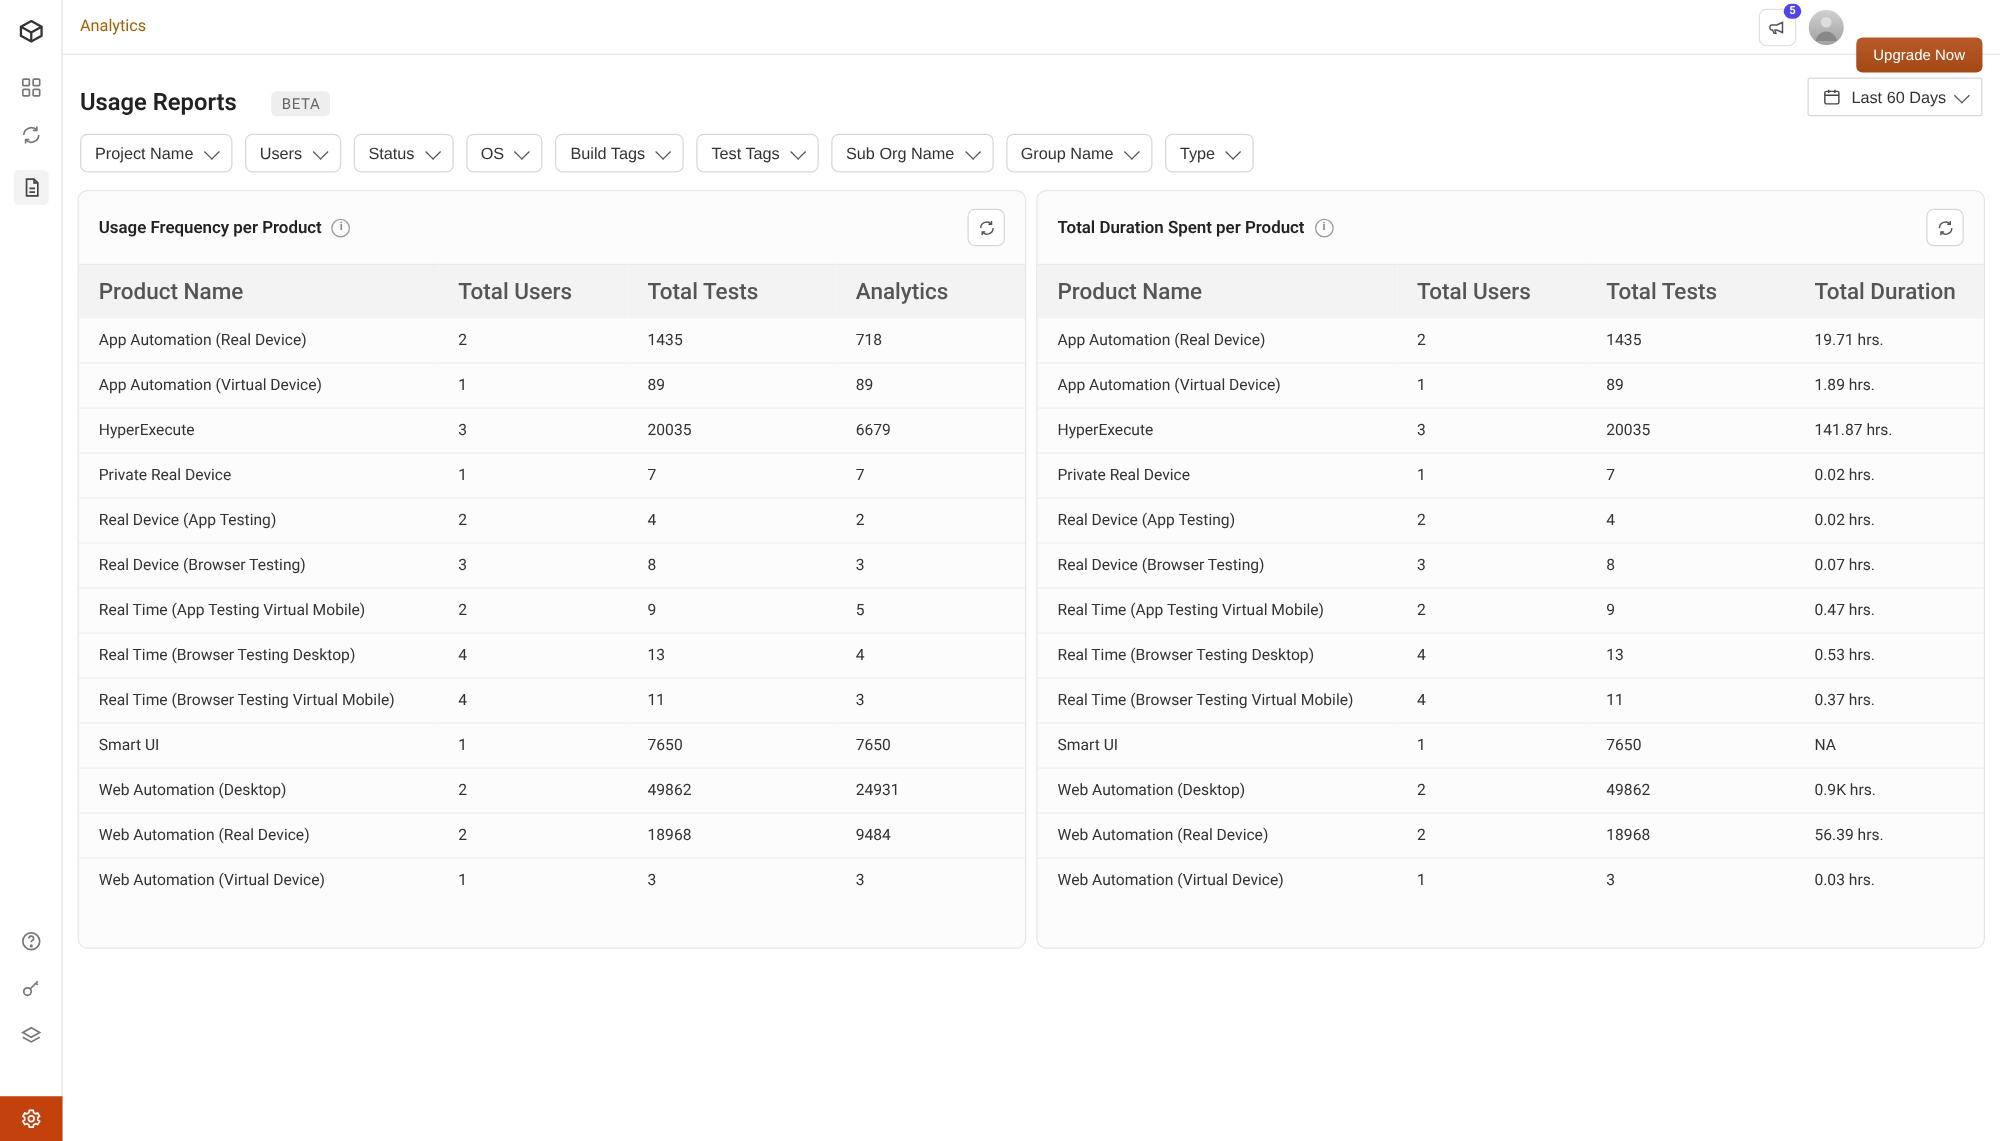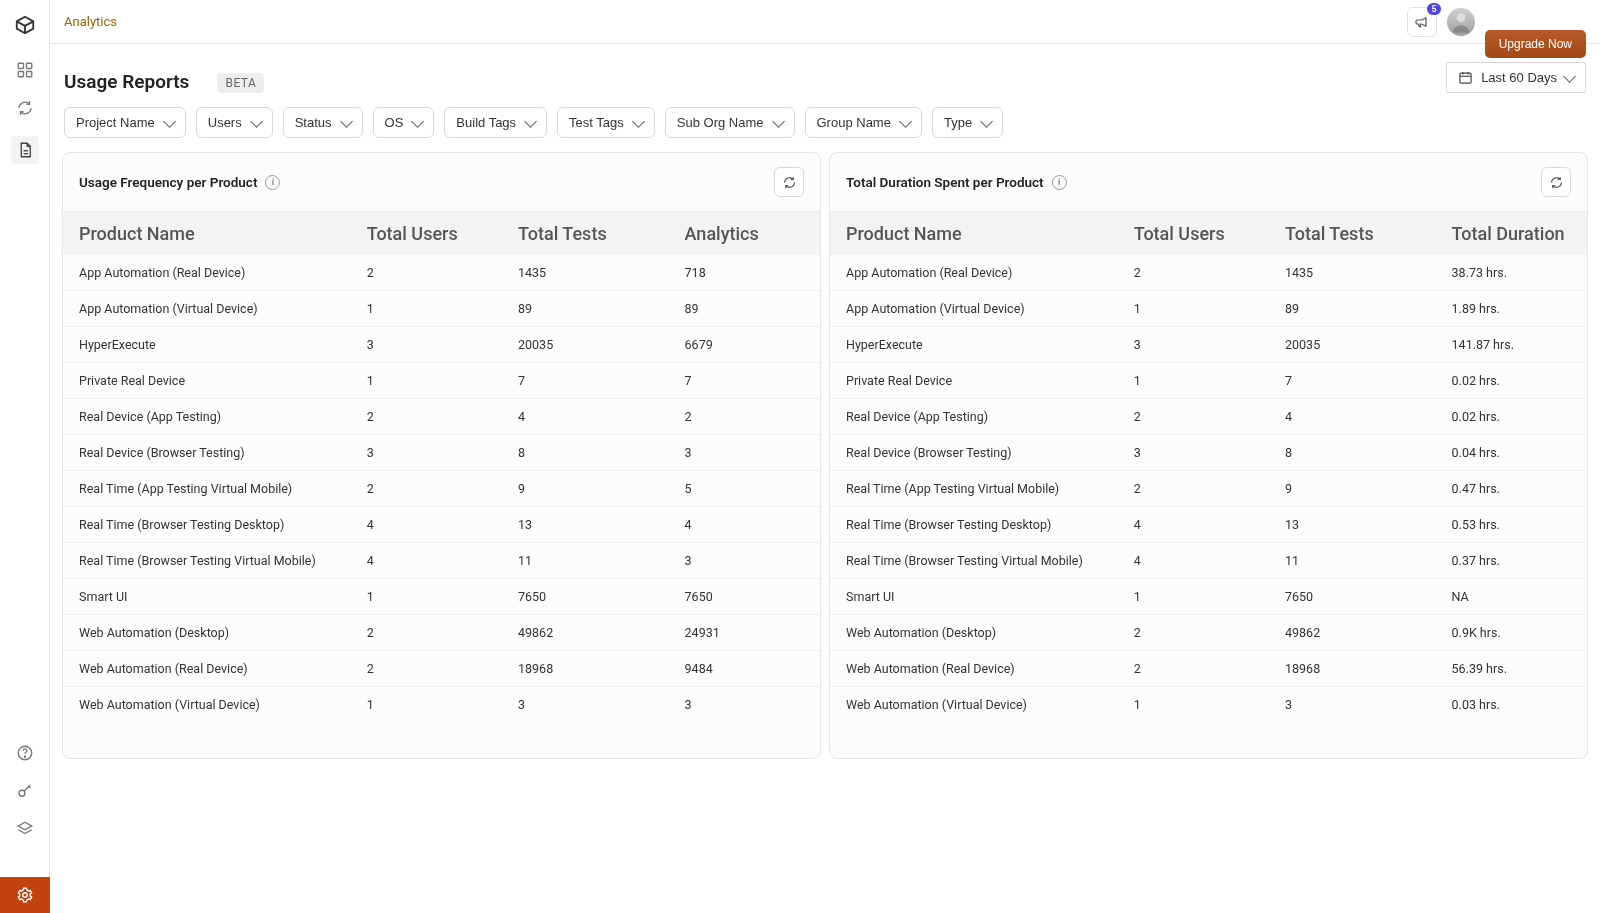--- a/index.html
+++ b/index.html
@@ -447,21 +447,21 @@
                   <th class="col-b">Total Users</th>
                   <th class="col-c">Total Tests</th>
                   <th class="col-d">Total Duration</th>
                 </tr>
               </thead>
             <tbody id="tbody-right">
                 <tr>
                   <td>App Automation (Real Device)</td>
                   <td>2</td>
                   <td>1435</td>
-                  <td>38.73 hrs.</td>
+                  <td>19.71 hrs.</td>
                 </tr>
                 <tr>
                   <td>App Automation (Virtual Device)</td>
                   <td>1</td>
                   <td>89</td>
                   <td>1.89 hrs.</td>
                 </tr>
                 <tr>
                   <td>HyperExecute</td>
                   <td>3</td>
@@ -477,21 +477,21 @@
                 <tr>
                   <td>Real Device (App Testing)</td>
                   <td>2</td>
                   <td>4</td>
                   <td>0.02 hrs.</td>
                 </tr>
                 <tr>
                   <td>Real Device (Browser Testing)</td>
                   <td>3</td>
                   <td>8</td>
-                  <td>0.04 hrs.</td>
+                  <td>0.07 hrs.</td>
                 </tr>
                 <tr>
                   <td>Real Time (App Testing Virtual Mobile)</td>
                   <td>2</td>
                   <td>9</td>
                   <td>0.47 hrs.</td>
                 </tr>
                 <tr>
                   <td>Real Time (Browser Testing Desktop)</td>
                   <td>4</td>

